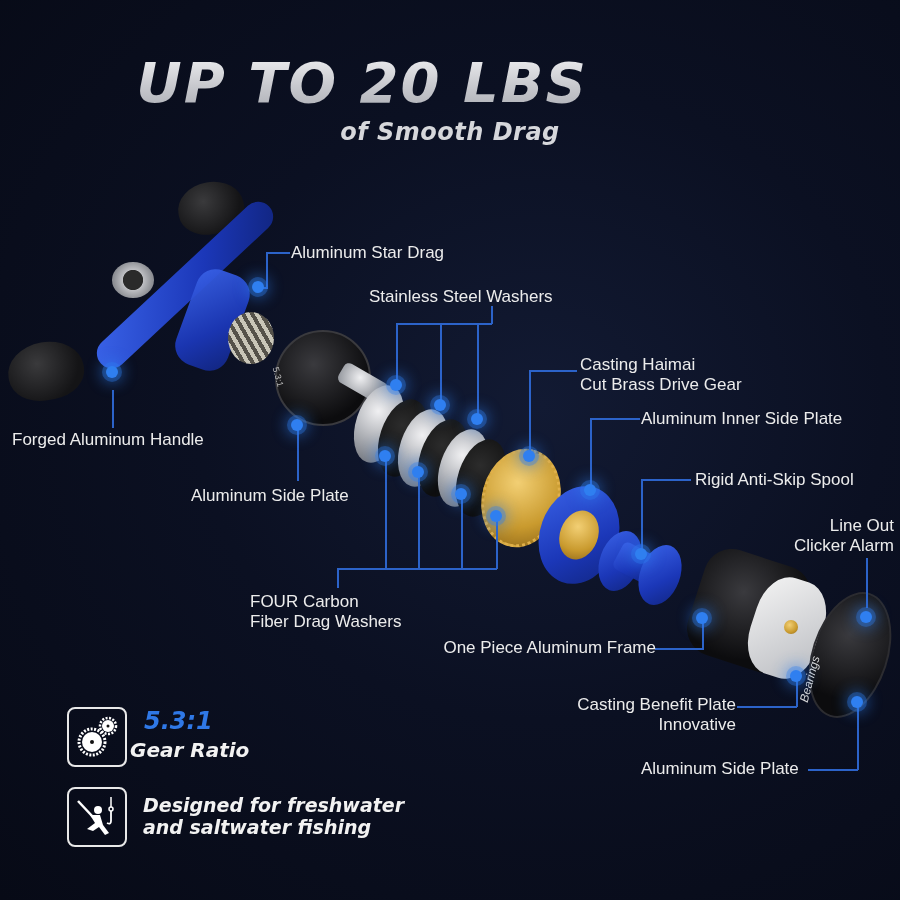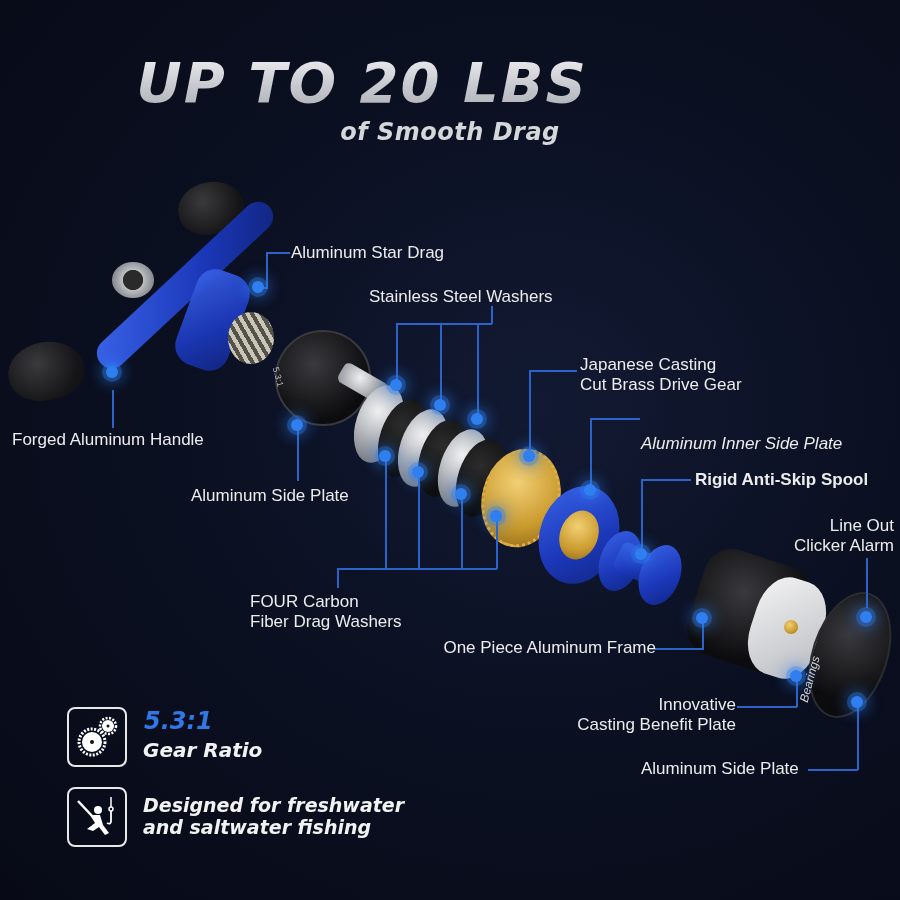--- a/index.html
+++ b/index.html
@@ -153,66 +153,66 @@
 <div class="dot" style="left:796px;top:676px;"></div>
 <div class="dot" style="left:857px;top:702px;"></div>
 
 <div class="label" style="left:291px;top:243px;">
   <span>Aluminum Star Drag</span>
 </div>
 <div class="label" style="left:369px;top:287px;">
   <span>Stainless Steel Washers</span>
 </div>
 <div class="label" style="left:580px;top:355px;">
-  <div>Japanese Casting</div>
+  <div>Casting Haimai</div>
   <div>Cut Brass Drive Gear</div>
 </div>
-<div class="label" style="left:641px;top:434px;font-style:italic;">
+<div class="label" style="left:641px;top:409px;">
   <span>Aluminum Inner Side Plate</span>
 </div>
 <div class="label" style="left:12px;top:430px;">
   <span>Forged Aluminum Handle</span>
 </div>
-<div class="label" style="left:695px;top:470px;font-weight:bold;">
+<div class="label" style="left:695px;top:470px;">
   <span>Rigid Anti-Skip Spool</span>
 </div>
 <div class="label" style="left:191px;top:486px;">
   <span>Aluminum Side Plate</span>
 </div>
 <div class="label right" style="left:770px;top:516px;width:124px;">
   <div>Line Out</div>
   <div>Clicker Alarm</div>
 </div>
 <div class="label center" style="left:250px;top:592px;width:180px;">
   <div>FOUR Carbon</div>
   <div>Fiber Drag Washers</div>
 </div>
 <div class="label right" style="left:420px;top:638px;width:236px;">
   <div>One Piece Aluminum Frame</div>
 </div>
 <div class="label right" style="left:560px;top:695px;width:176px;">
+  <div>Casting Benefit Plate</div>
   <div>Innovative</div>
-  <div>Casting Benefit Plate</div>
 </div>
 <div class="label" style="left:641px;top:759px;">
   <span>Aluminum Side Plate</span>
 </div>
 
 <div class="feature-box" style="left:67px;top:707px;">
   <svg width="48" height="48" viewBox="0 0 48 48">
     <circle cx="19" cy="29" r="13" fill="none" stroke="#fff" stroke-width="3" stroke-dasharray="2 1.5"></circle>
     <circle cx="19" cy="29" r="10" fill="#fff"></circle>
     <circle cx="19" cy="29" r="2" fill="#111"></circle>
     <circle cx="35" cy="13" r="8" fill="none" stroke="#fff" stroke-width="2.5" stroke-dasharray="2 1.5"></circle>
     <circle cx="35" cy="13" r="6" fill="#fff"></circle>
     <circle cx="35" cy="13" r="1.5" fill="#111"></circle>
   </svg>
 </div>
 <div class="feature-title" style="left:144px;top:707px;font-size:24px;color:#2f78e6;">5.3:1</div>
-<div class="feature-title" style="left:143px;top:738px;font-size:20px;color:#f2f2f2;">Gear Ratio</div>
+<div class="feature-title" style="left:130px;top:738px;font-size:20px;color:#f2f2f2;">Gear Ratio</div>
 
 <div class="feature-box" style="left:67px;top:787px;">
   <svg width="48" height="48" viewBox="0 0 48 48">
     <line x1="5" y1="8" x2="20" y2="24" stroke="#fff" stroke-width="2.5"></line>
     <circle cx="25" cy="17" r="4" fill="#fff"></circle>
     <path d="M17 22 L27 22 L30 32 L36 40 L32 42 L26 34 L20 38 L14 36 L22 30 Z" fill="#fff"></path>
     <line x1="38" y1="4" x2="38" y2="14" stroke="#fff" stroke-width="1.5"></line>
     <circle cx="38" cy="16" r="2" fill="none" stroke="#fff" stroke-width="1.5"></circle>
     <path d="M38 18 L38 28 Q38 32 34 30" fill="none" stroke="#fff" stroke-width="1.8"></path>
   </svg>

